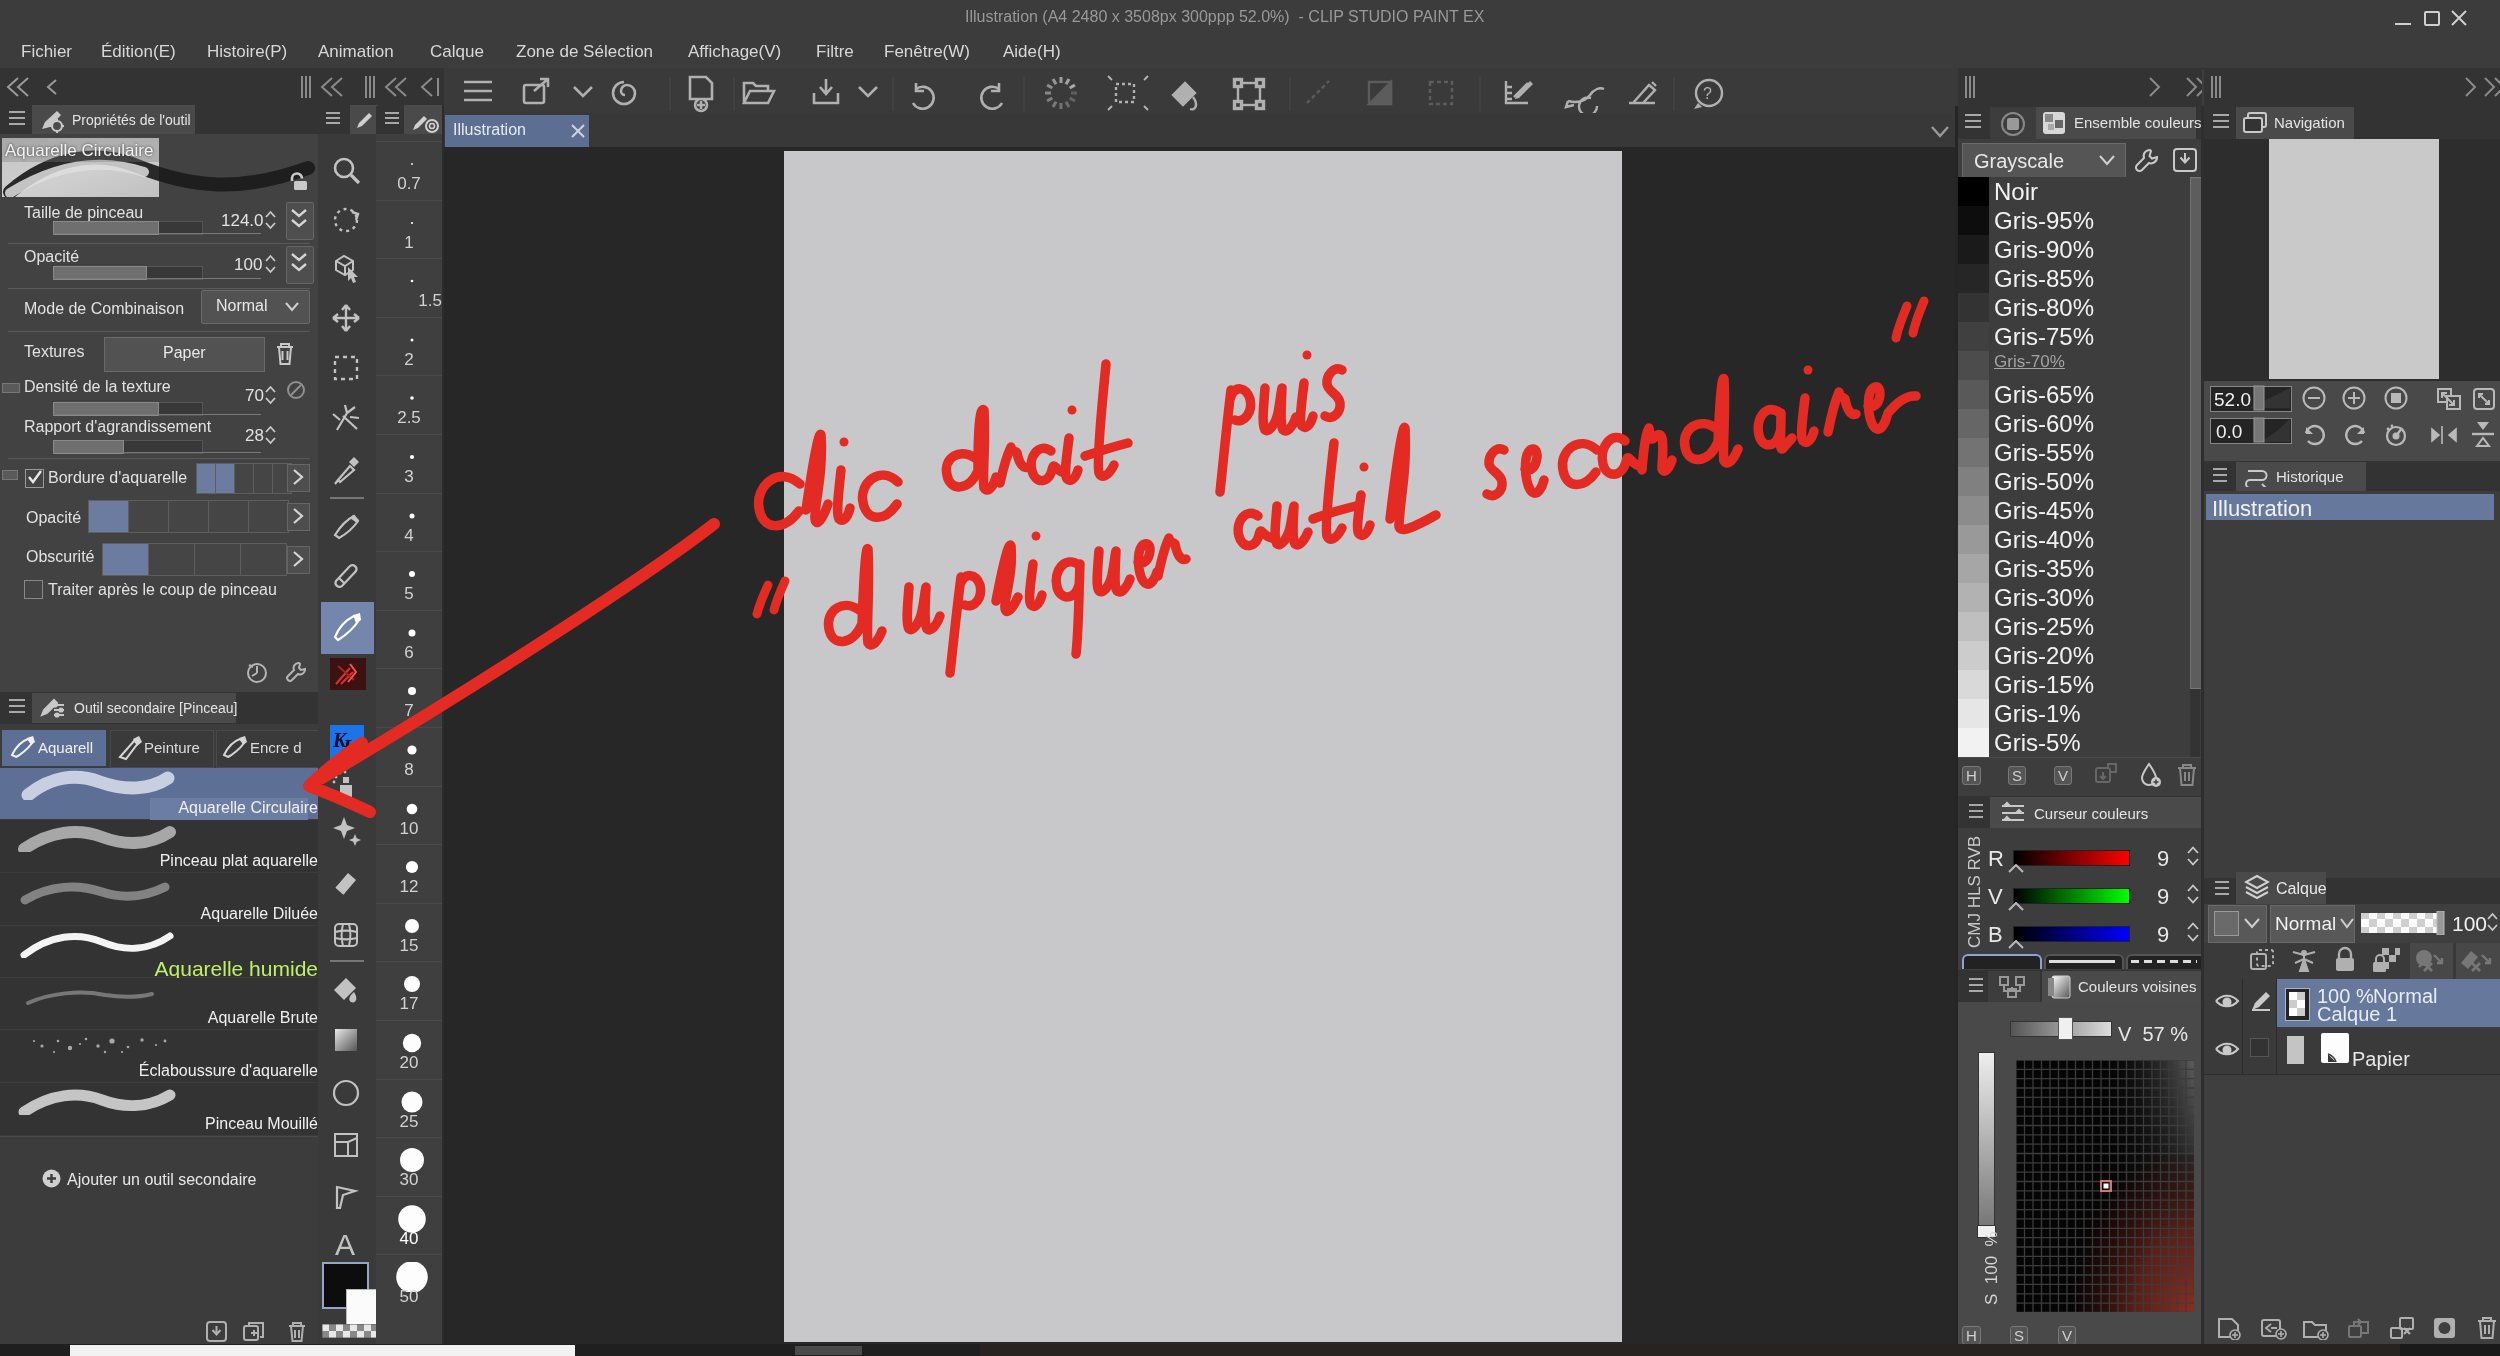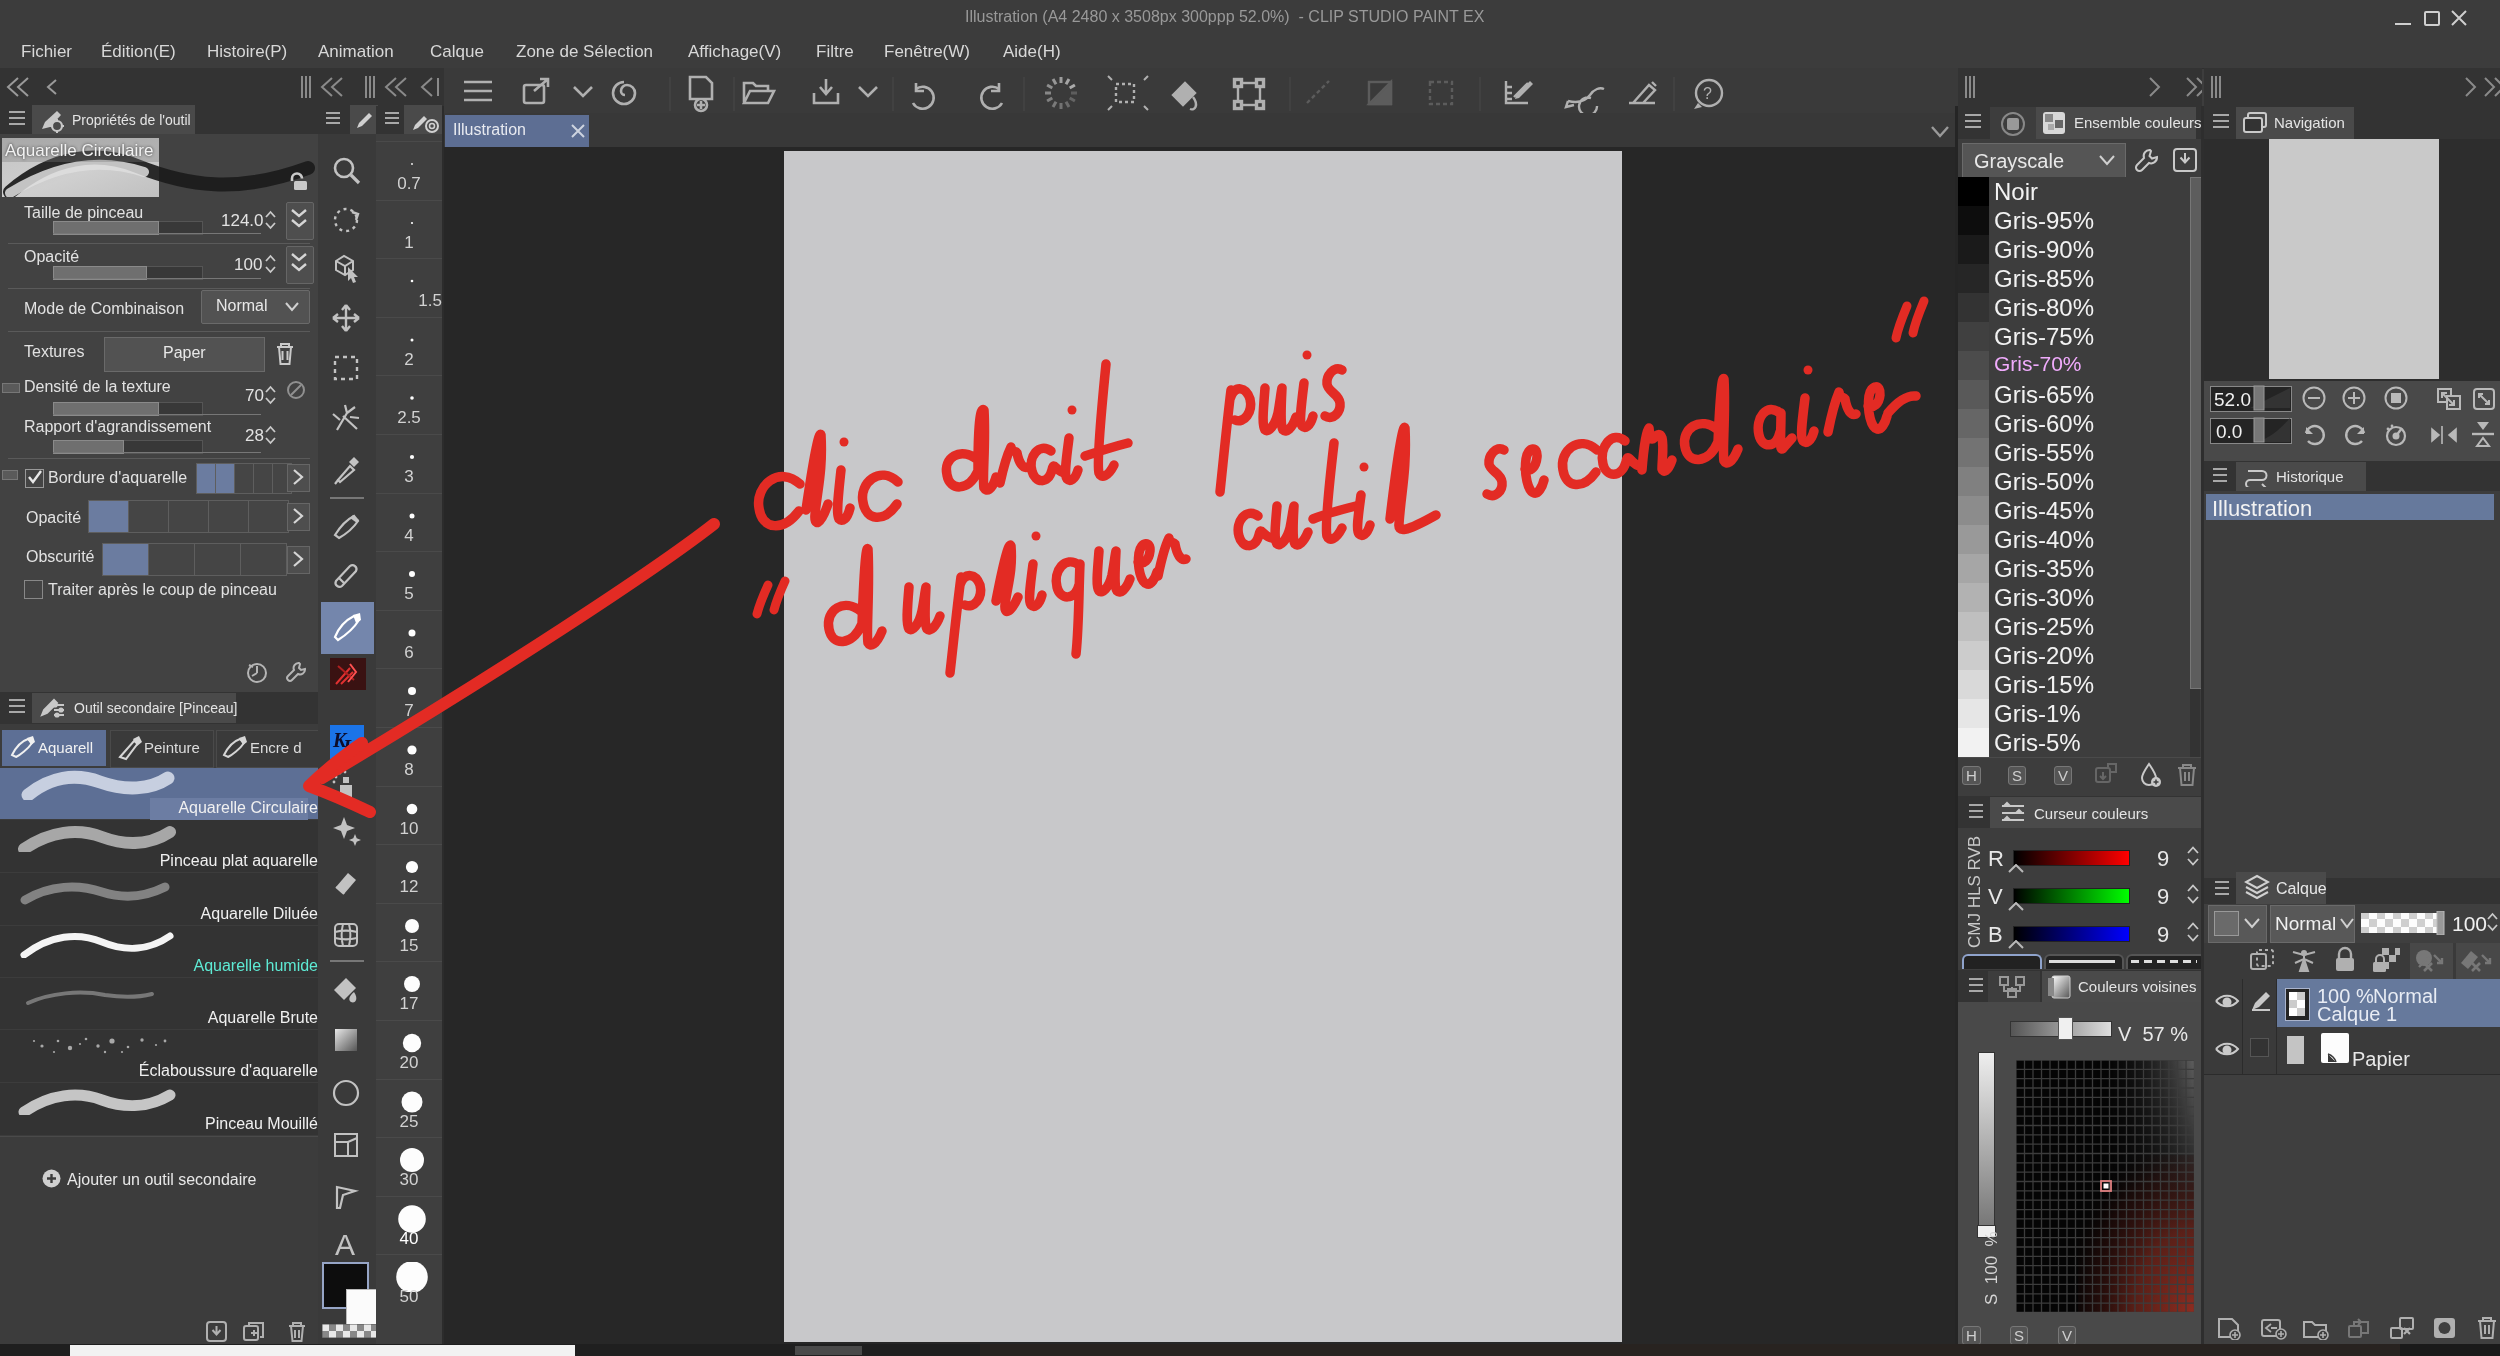--- a/index.html
+++ b/index.html
@@ -310,21 +310,21 @@
 <div class="t" style="right:2193px;top:852px;font-size:16px;color:#f0f0f0;">Pinceau plat aquarelle</div>
 <div class="a" style="left:0px;top:873px;width:318px;height:52px;background:#333333;"></div>
 <svg class="a" style="left:10px;top:875px;" width="270" height="30" viewBox="0 0 270 30">
       <path d="M15 25 C40 10 68 9 92 17 C114 24 135 22 155 12" stroke="#969696" stroke-width="9" fill="none" opacity="0.8" stroke-linecap="round"></path>
     </svg>
 <div class="t" style="right:2193px;top:905px;font-size:16px;color:#f0f0f0;">Aquarelle Diluée</div>
 <div class="a" style="left:0px;top:926px;width:318px;height:51px;background:#333333;"></div>
 <svg class="a" style="left:10px;top:928px;" width="270" height="30" viewBox="0 0 270 30">
       <path d="M14 27 C40 7 68 4 92 14 C116 24 140 22 160 8" stroke="#f4f4f4" stroke-width="7" fill="none" stroke-linecap="round"></path>
     </svg>
-<div class="t" style="right:2193px;top:957px;font-size:16px;color:#5eead4;">Aquarelle humide</div>
+<div class="t" style="right:2193px;top:957px;font-size:21px;color:#bef264;">Aquarelle humide</div>
 <div class="a" style="left:0px;top:978px;width:318px;height:51px;background:#333333;"></div>
 <svg class="a" style="left:10px;top:980px;" width="270" height="30" viewBox="0 0 270 30">
       <path d="M18 23 C40 13 70 10 95 15 C115 18 130 17 142 14" stroke="#888888" stroke-width="4" fill="none" opacity="0.8" stroke-linecap="round"></path>
     </svg>
 <div class="t" style="right:2193px;top:1009px;font-size:16px;color:#f0f0f0;">Aquarelle Brute</div>
 <div class="a" style="left:0px;top:1030px;width:318px;height:52px;background:#333333;"></div>
 <svg class="a" style="left:10px;top:1032px;" width="270" height="30" viewBox="0 0 270 30">
       <g fill="#a8a8a8">
         <circle cx="32" cy="14" r="1.6"></circle>
         <circle cx="48" cy="9" r="1.3"></circle>
@@ -657,21 +657,21 @@
 <div class="a" style="left:1958px;top:264px;width:31px;height:29px;background:rgb(38,38,38);border-bottom:1px solid #4a4a4a;"></div>
 <div class="t" style="left:1994px;top:265px;font-size:24px;color:#f2f2f2;">Gris-85%</div>
 <div class="a" style="left:1958px;top:293px;width:244px;height:29px;background:#3d3d3d;border-bottom:1px solid #4a4a4a;"></div>
 <div class="a" style="left:1958px;top:293px;width:31px;height:29px;background:rgb(51,51,51);border-bottom:1px solid #4a4a4a;"></div>
 <div class="t" style="left:1994px;top:294px;font-size:24px;color:#f2f2f2;">Gris-80%</div>
 <div class="a" style="left:1958px;top:322px;width:244px;height:29px;background:#3d3d3d;border-bottom:1px solid #4a4a4a;"></div>
 <div class="a" style="left:1958px;top:322px;width:31px;height:29px;background:rgb(64,64,64);border-bottom:1px solid #4a4a4a;"></div>
 <div class="t" style="left:1994px;top:323px;font-size:24px;color:#f2f2f2;">Gris-75%</div>
 <div class="a" style="left:1958px;top:351px;width:244px;height:29px;background:#3d3d3d;border-bottom:1px solid #4a4a4a;"></div>
 <div class="a" style="left:1958px;top:351px;width:31px;height:29px;background:rgb(76,76,76);border-bottom:1px solid #4a4a4a;"></div>
-<div class="t" style="left:1994px;top:352px;font-size:21px;color:#f0abfc;">Gris-70%</div>
+<div class="t" style="left:1994px;top:352px;font-size:17px;color:#a3a3a3;text-decoration:underline;">Gris-70%</div>
 <div class="a" style="left:1958px;top:380px;width:244px;height:29px;background:#3d3d3d;border-bottom:1px solid #4a4a4a;"></div>
 <div class="a" style="left:1958px;top:380px;width:31px;height:29px;background:rgb(89,89,89);border-bottom:1px solid #4a4a4a;"></div>
 <div class="t" style="left:1994px;top:381px;font-size:24px;color:#f2f2f2;">Gris-65%</div>
 <div class="a" style="left:1958px;top:409px;width:244px;height:29px;background:#3d3d3d;border-bottom:1px solid #4a4a4a;"></div>
 <div class="a" style="left:1958px;top:409px;width:31px;height:29px;background:rgb(102,102,102);border-bottom:1px solid #4a4a4a;"></div>
 <div class="t" style="left:1994px;top:410px;font-size:24px;color:#f2f2f2;">Gris-60%</div>
 <div class="a" style="left:1958px;top:438px;width:244px;height:29px;background:#3d3d3d;border-bottom:1px solid #4a4a4a;"></div>
 <div class="a" style="left:1958px;top:438px;width:31px;height:29px;background:rgb(115,115,115);border-bottom:1px solid #4a4a4a;"></div>
 <div class="t" style="left:1994px;top:439px;font-size:24px;color:#f2f2f2;">Gris-55%</div>
 <div class="a" style="left:1958px;top:467px;width:244px;height:29px;background:#3d3d3d;border-bottom:1px solid #4a4a4a;"></div>

